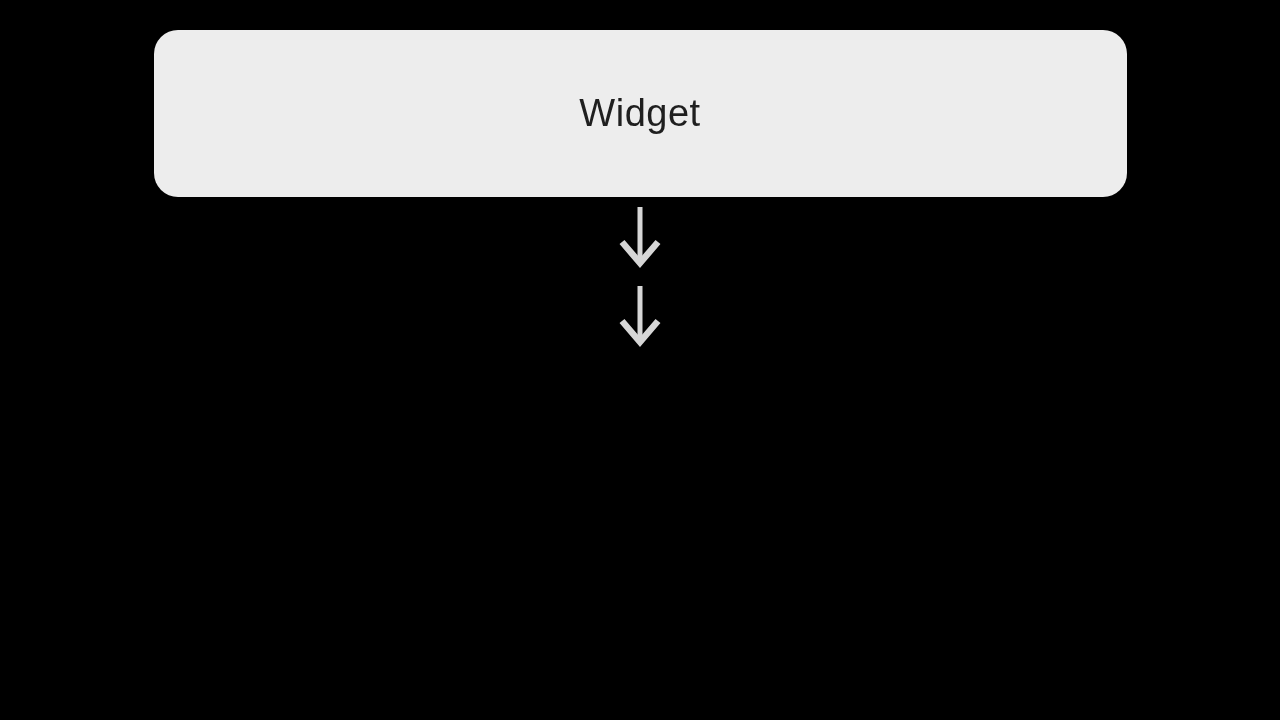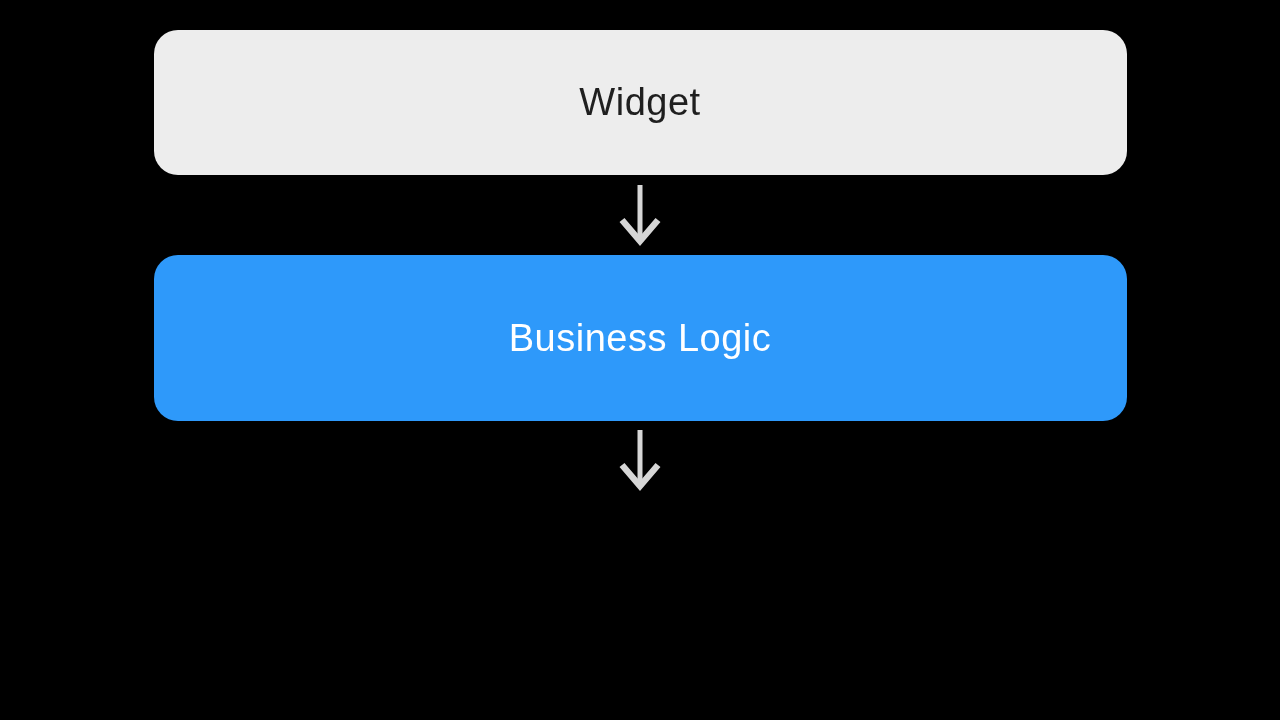--- a/index.html
+++ b/index.html
@@ -20,21 +20,21 @@
   .canvas {
     width: 1280px; height: 720px;
     background: var(--canvas-bg);
     display: flex;
     flex-direction: column;
     align-items: center;
     padding-top: 30px;
   }
   .node {
     width: 973px;
-    height: 145px;
+    height: 167px;
     border-radius: 24px;
     background: var(--node-bg);
     color: var(--node-text);
     display: flex;
     align-items: center;
     justify-content: center;
     font-size: 38px;
     font-weight: 400;
     letter-spacing: 0.5px;
     flex-shrink: 0;
@@ -63,23 +63,20 @@
     <span>Widget</span>
   </div>
 
   <div class="connector gap-1">
     <svg class="arrow-svg" width="46" height="64" viewBox="0 0 46 64" fill="none">
       <line x1="23" y1="2" x2="23" y2="53" stroke="var(--arrow)" stroke-width="5"></line>
       <polyline points="5,37 23,58 41,37" stroke="var(--arrow)" stroke-width="6.5" fill="none" stroke-linejoin="miter"></polyline>
     </svg>
   </div>
 
-  <div class="node accent">
-    <span>Business Logic</span>
-  </div>
 
   <div class="connector gap-2">
     <svg class="arrow-svg" width="46" height="64" viewBox="0 0 46 64" fill="none">
       <line x1="23" y1="2" x2="23" y2="53" stroke="var(--arrow)" stroke-width="5"></line>
       <polyline points="5,37 23,58 41,37" stroke="var(--arrow)" stroke-width="6.5" fill="none" stroke-linejoin="miter"></polyline>
     </svg>
   </div>
 
 
 </div>

